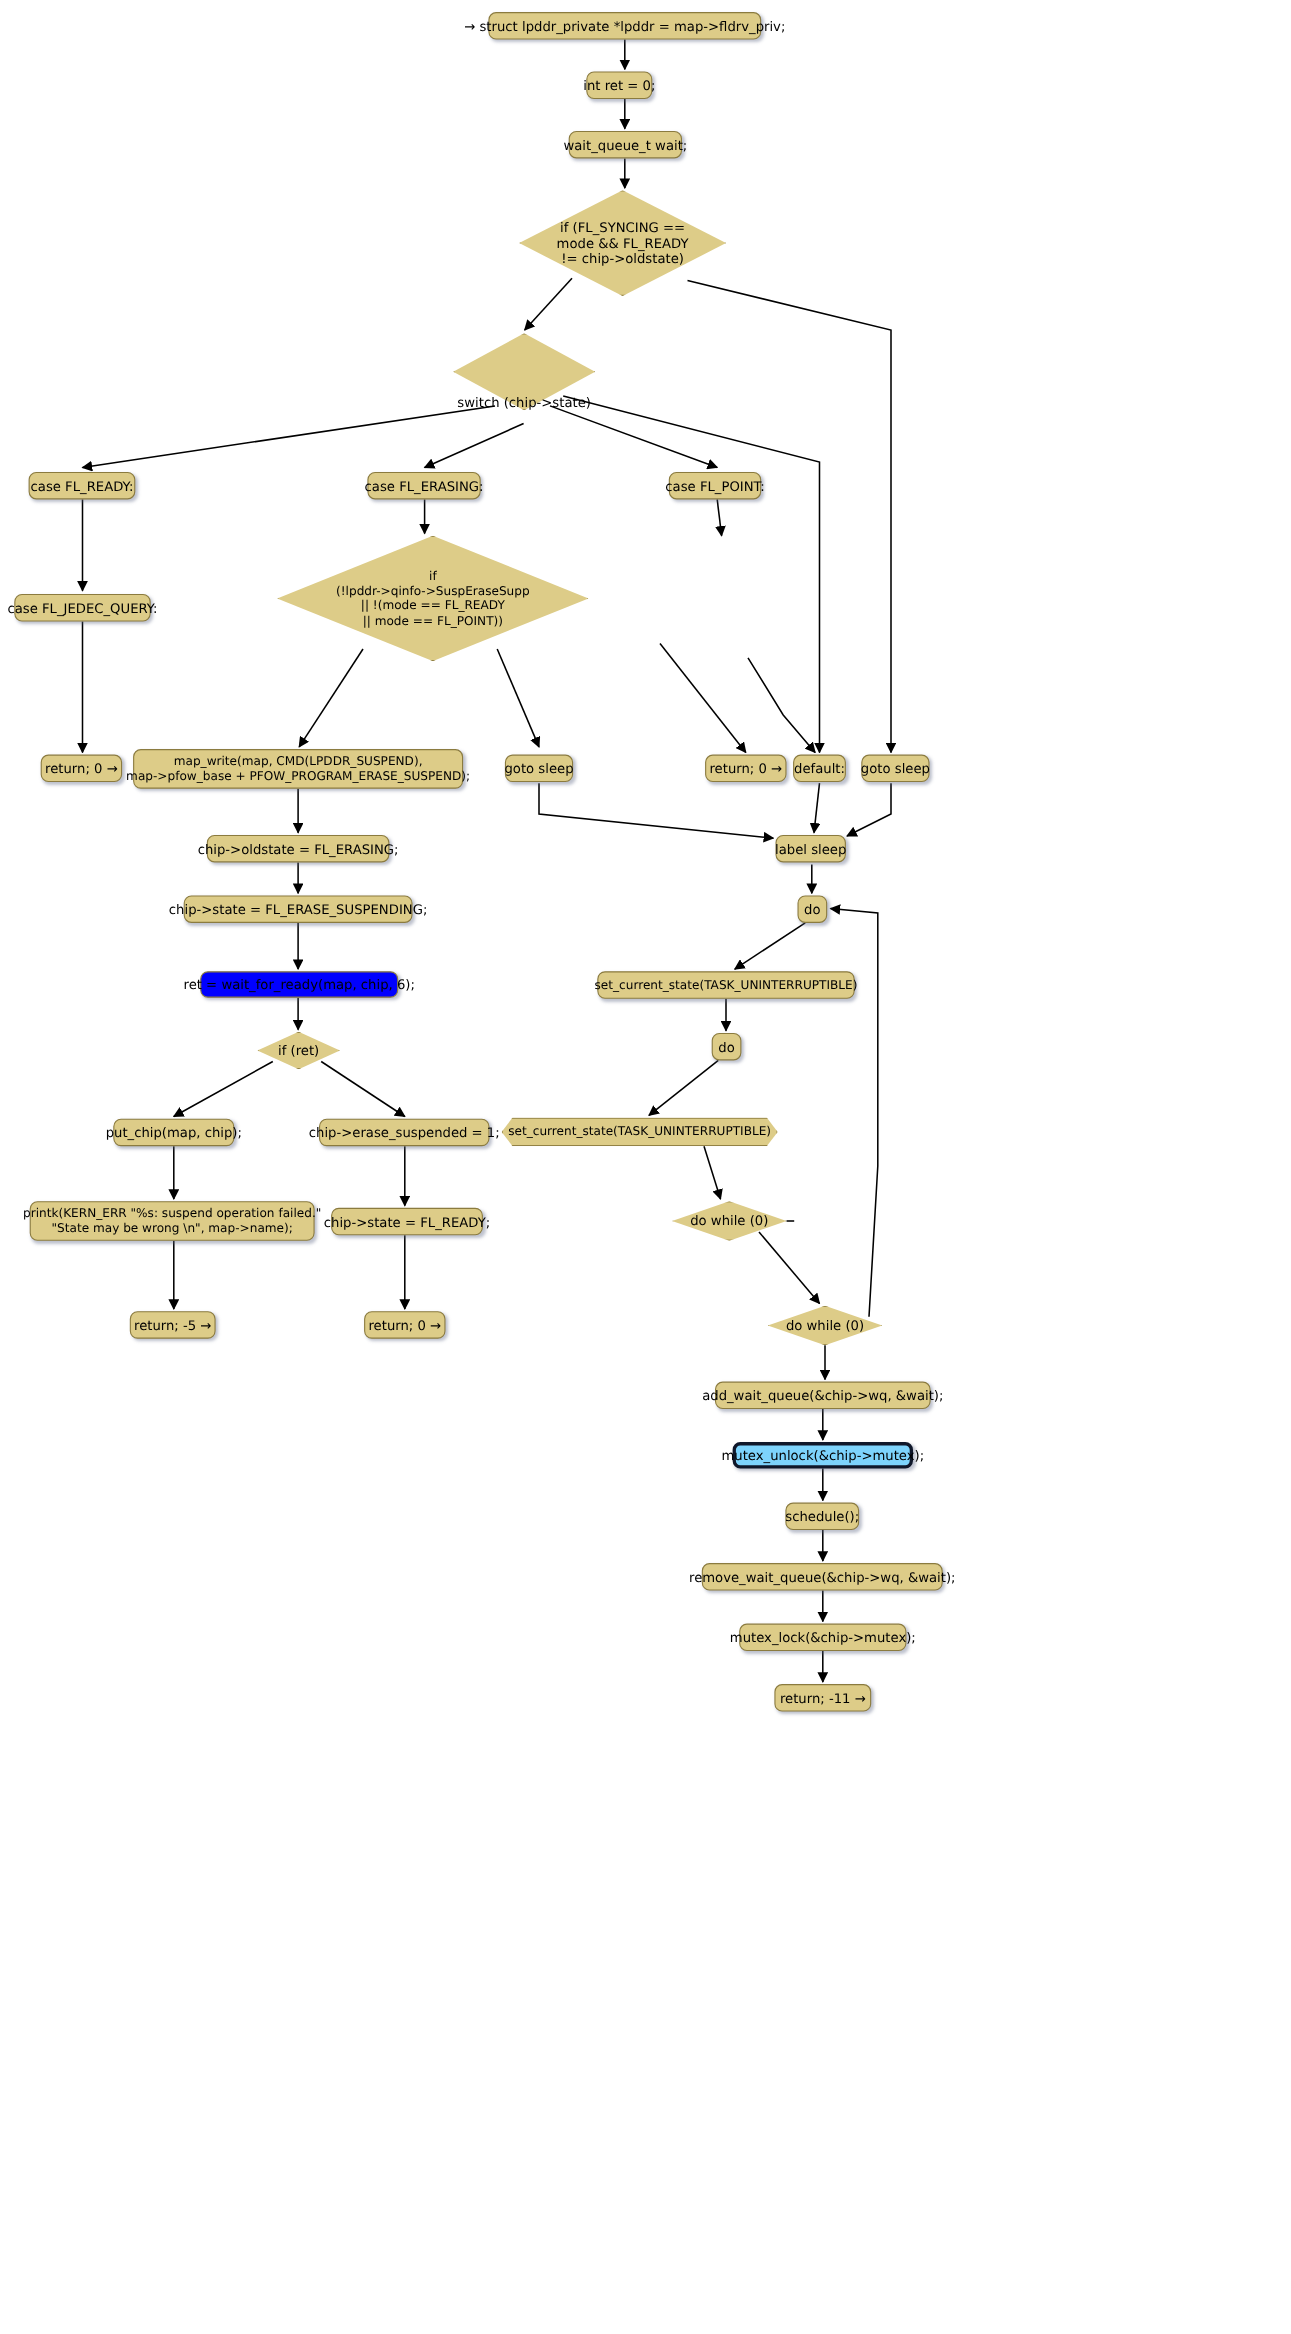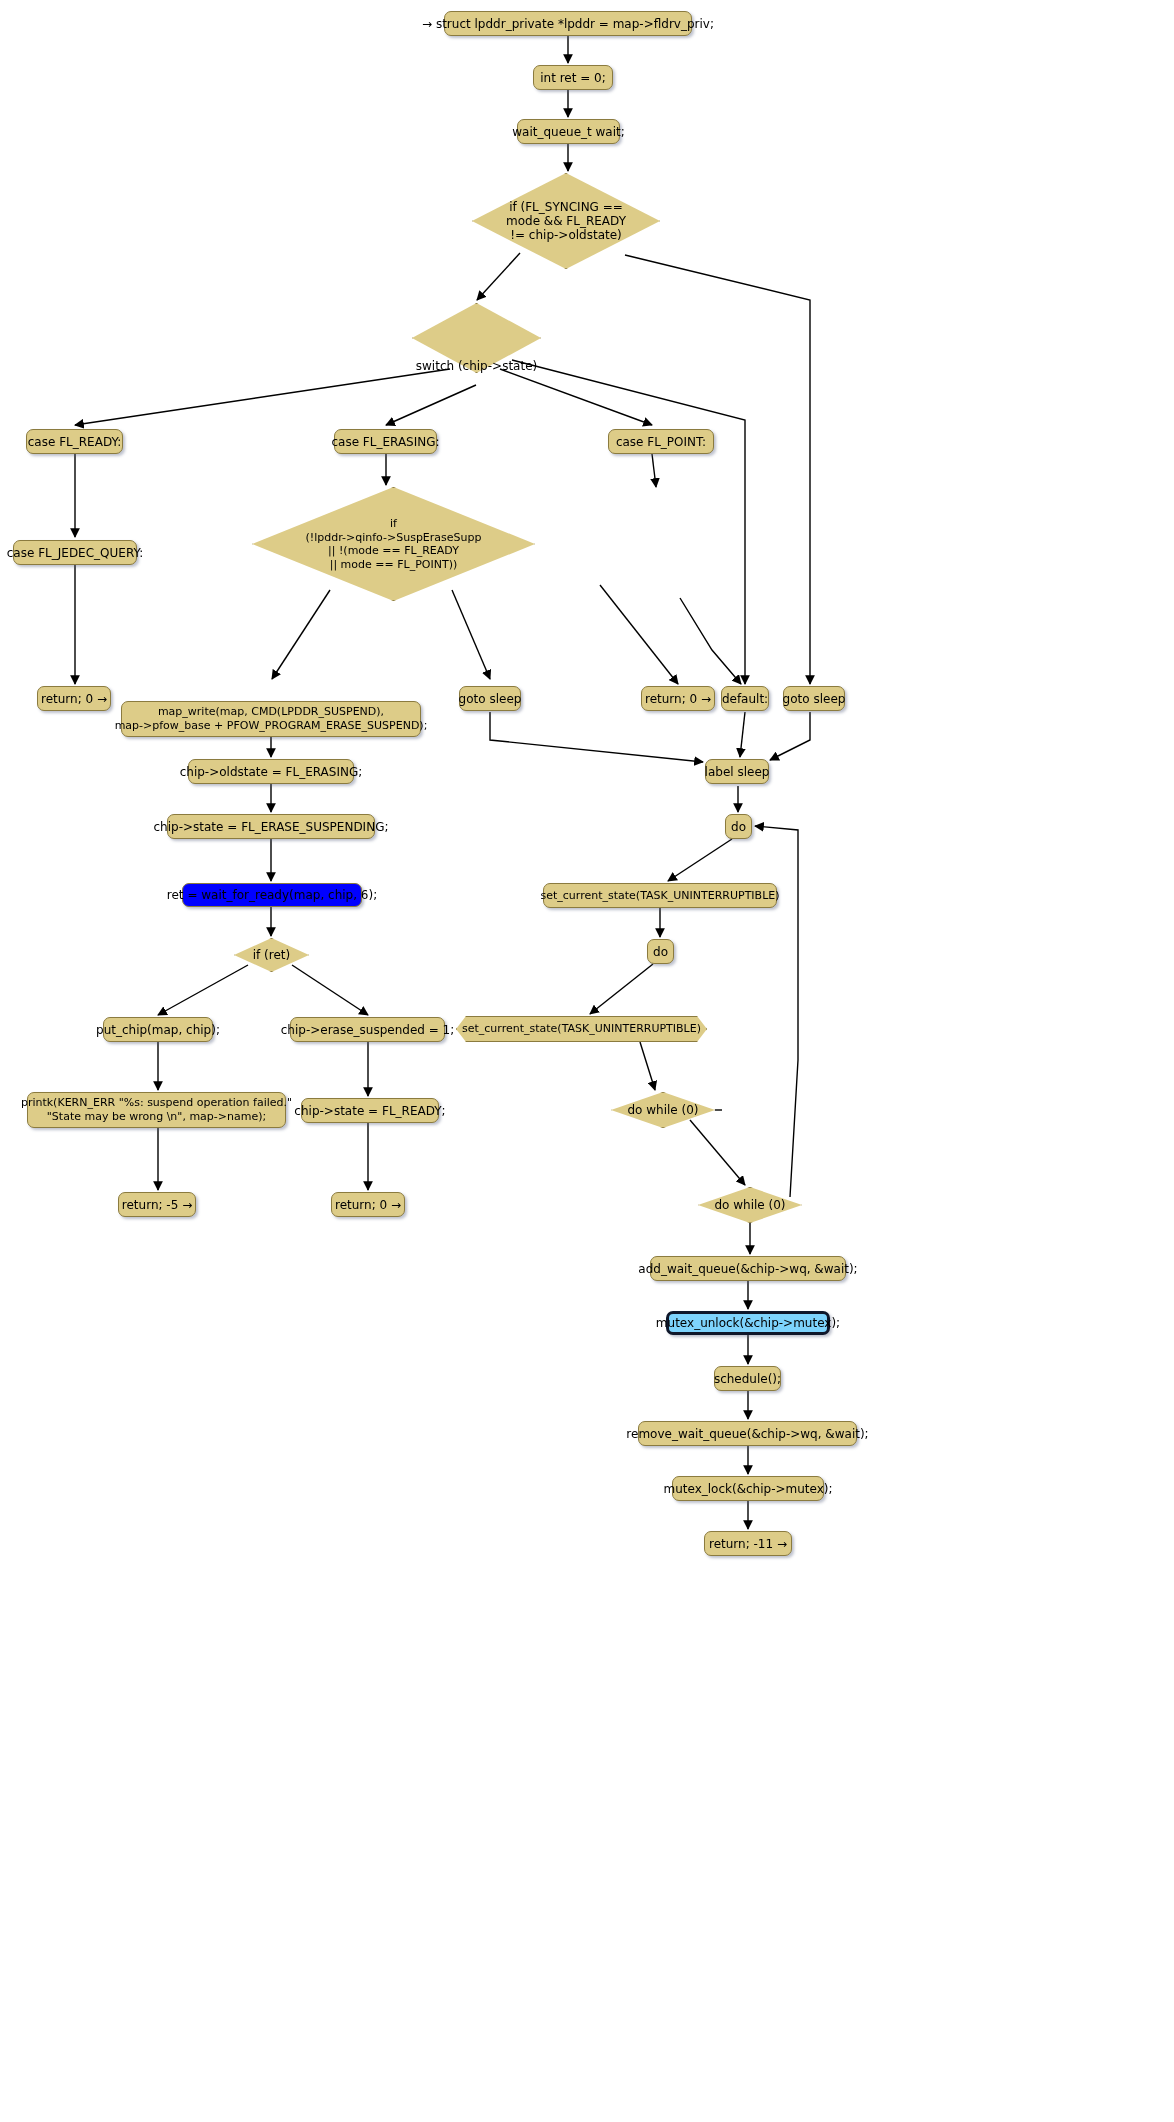--- a/index.html
+++ b/index.html
@@ -153,21 +153,21 @@
       <path d="M748,1501 L748,1529"></path>
     </g>
 
     <g fill="none" stroke="#000000" stroke-width="1.4">
       <path d="M715,1110 L722,1110"></path>
     </g>
   </svg>
 
   <div class="node rect" style="left:444px;top:11px;width:248px;height:25px;">→ struct lpddr_private *lpddr = map-&gt;fldrv_priv;</div>
 
-  <div class="node rect" style="left:533px;top:65px;width:80px;height:25px;">int ret = 0;</div>
+  <div class="node rect" style="left:533px;top:65px;width:60px;height:25px;">int ret = 0;</div>
 
   <div class="node rect" style="left:517px;top:119px;width:103px;height:25px;">wait_queue_t wait;</div>
 
   <div class="node diamond" style="left:472px;top:173px;width:188px;height:96px;">
     <span class="dshadow"></span>
     <span class="dshape"></span>
     <span class="dlabel">if (FL_SYNCING ==
 mode &amp;&amp; FL_READY
 != chip-&gt;oldstate)</span>
   </div>
@@ -175,37 +175,37 @@
   <div class="node diamond" style="left:412px;top:303px;width:129px;height:70px;align-items:flex-end;">
     <span class="dshadow"></span>
     <span class="dshape"></span>
     <span class="dlabel">switch (chip-&gt;state)</span>
   </div>
 
   <div class="node rect" style="left:26px;top:429px;width:97px;height:25px;">case FL_READY:</div>
 
   <div class="node rect" style="left:334px;top:429px;width:103px;height:25px;">case FL_ERASING:</div>
 
-  <div class="node rect" style="left:608px;top:429px;width:106px;height:25px;">case FL_POINT:</div>
+  <div class="node rect" style="left:608px;top:429px;width:84px;height:25px;">case FL_POINT:</div>
 
   <div class="node rect" style="left:13px;top:540px;width:124px;height:25px;">case FL_JEDEC_QUERY:</div>
 
   <div class="node diamond" style="left:252px;top:487px;width:283px;height:114px;font-size:11px;line-height:13.5px;">
     <span class="dshadow"></span>
     <span class="dshape"></span>
     <span class="dlabel">if
 (!lpddr-&gt;qinfo-&gt;SuspEraseSupp
 || !(mode == FL_READY
 || mode == FL_POINT))</span>
   </div>
 
 
   <div class="node rect" style="left:37px;top:686px;width:74px;height:25px;">return; 0 →</div>
 
-  <div class="node rect" style="left:121px;top:681px;width:300px;height:36px;font-size:11px;line-height:14px;margin-top:20px;">map_write(map, CMD(LPDDR_SUSPEND),
+  <div class="node rect" style="left:121px;top:681px;width:300px;height:36px;font-size:11px;line-height:14px;">map_write(map, CMD(LPDDR_SUSPEND),
 map-&gt;pfow_base + PFOW_PROGRAM_ERASE_SUSPEND);</div>
 
   <div class="node rect" style="left:459px;top:686px;width:62px;height:25px;">goto sleep</div>
 
   <div class="node rect" style="left:641px;top:686px;width:74px;height:25px;">return; 0 →</div>
 
   <div class="node rect" style="left:721px;top:686px;width:48px;height:25px;">default:</div>
 
   <div class="node rect" style="left:783px;top:686px;width:62px;height:25px;">goto sleep</div>
 

